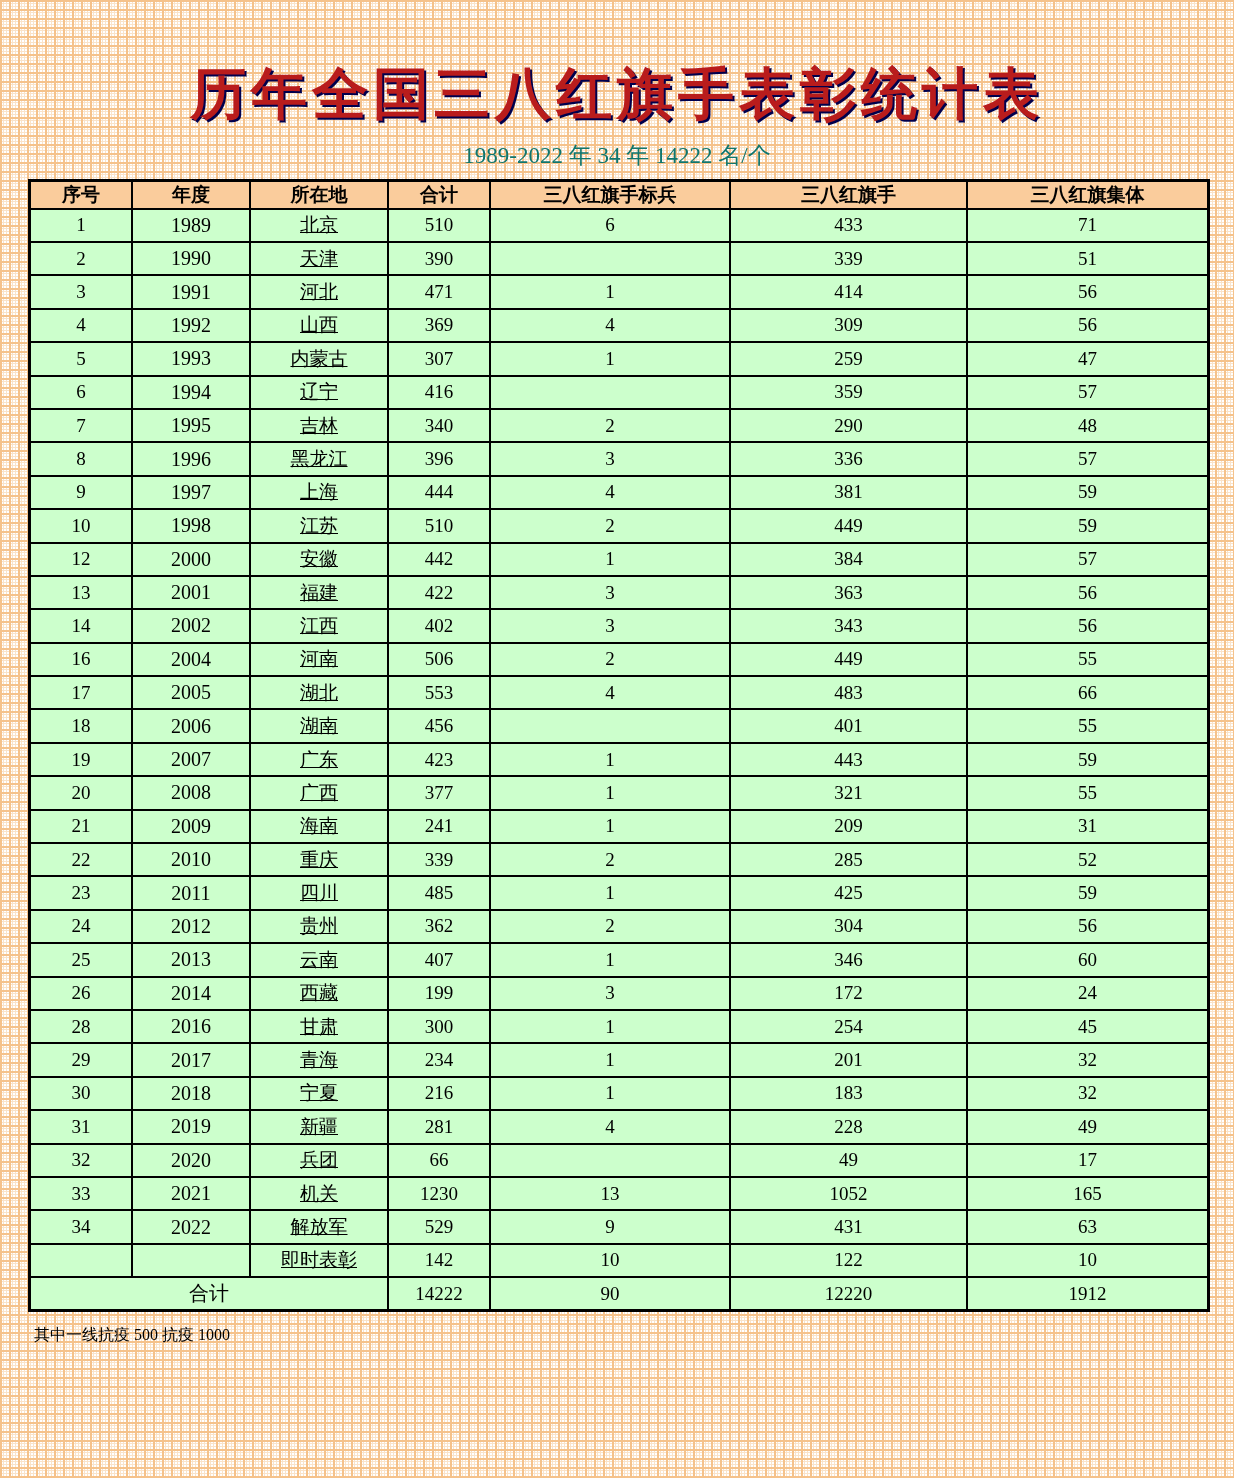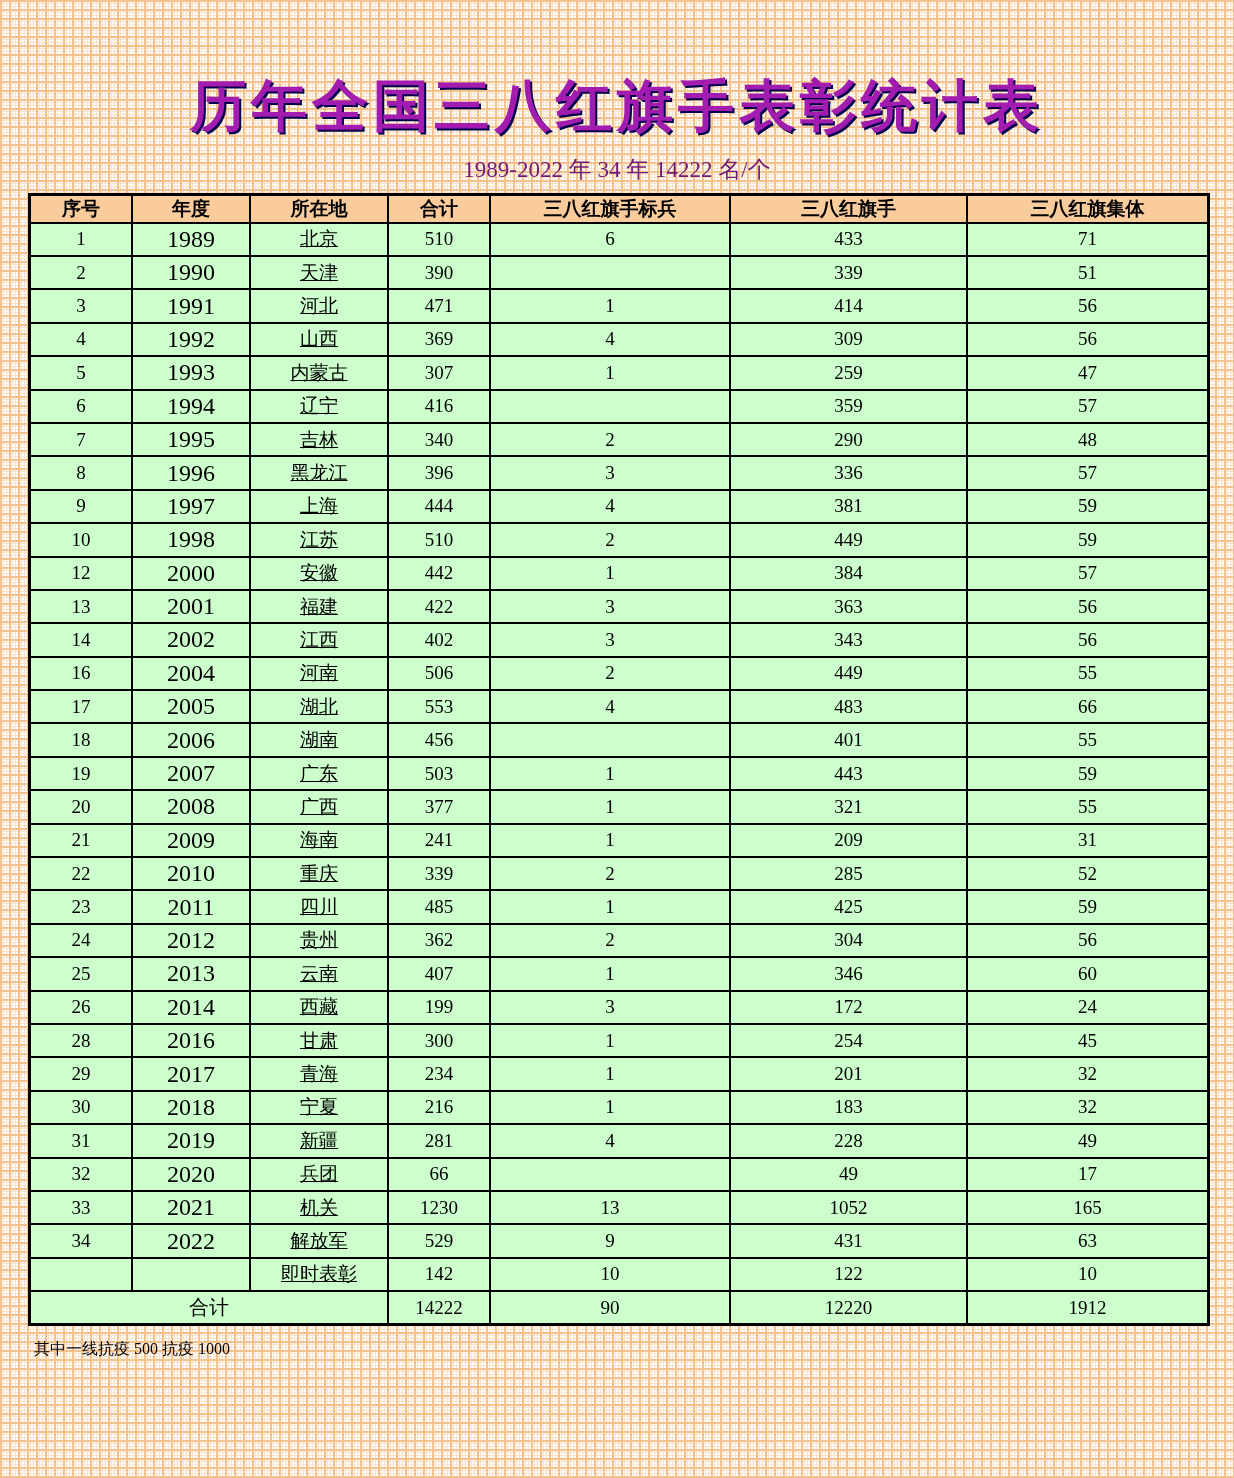--- a/index.html
+++ b/index.html
@@ -14,35 +14,35 @@
     color: #000;
     
     background-color: #ffffff;
     background-image:
       repeating-linear-gradient(to right, #f5c28b 0px, #f5c28b 2px, transparent 2px, transparent 9px),
       repeating-linear-gradient(to bottom, #f5c28b 0px, #f5c28b 2px, transparent 2px, transparent 9px),
       repeating-linear-gradient(to right, #fae3c9 0px, #fae3c9 1px, transparent 1px, transparent 3px),
       repeating-linear-gradient(to bottom, #fae3c9 0px, #fae3c9 1px, transparent 1px, transparent 3px);
   }
   .page-title {
-    margin: 16px;
+    margin: 4px;
     padding-top: 60px;
     text-align: center;
     font-size: 56px;
     line-height: 1.1;
     font-weight: 900;
     letter-spacing: 5px;
-    color: #a21caf;
+    color: #b91c1c;
     text-shadow: 2px 2px 0 #00004d;
   }
   .subtitle {
     margin-top: 14px;
     text-align: center;
     font-size: 23px;
-    color: #701a75;
+    color: #0f766e;
   }
   table.stats-table {
     margin: 8px 0 13px 28px;
     width: 1178px;
     table-layout: fixed;
     border-collapse: separate;
     border-spacing: 0;
     border: 2px solid #000;
     background: #ccffcc;
   }
@@ -61,21 +61,21 @@
     border: 1px solid #000;
     height: 31.4px;
     font-size: 19px;
     text-align: center;
     vertical-align: middle;
     padding: 0;
     overflow: hidden;
     white-space: nowrap;
   }
   table.stats-table td.year-cell {
-    font-size: 24px;
+    font-size: 20px;
   }
   table.stats-table td.place-cell {
     font-size: 19px;
     text-decoration: underline;
   }
   table.stats-table td.total-label-cell {
     font-size: 20px;
   }
   .footnote {
     margin: 5px 0 0 34px;
@@ -253,21 +253,21 @@
         <td class="place-cell">湖南</td>
         <td>456</td>
         <td></td>
         <td>401</td>
         <td>55</td>
       </tr>
       <tr>
         <td>19</td>
         <td class="year-cell">2007</td>
         <td class="place-cell">广东</td>
-        <td>503</td>
+        <td>423</td>
         <td>1</td>
         <td>443</td>
         <td>59</td>
       </tr>
       <tr>
         <td>20</td>
         <td class="year-cell">2008</td>
         <td class="place-cell">广西</td>
         <td>377</td>
         <td>1</td>

